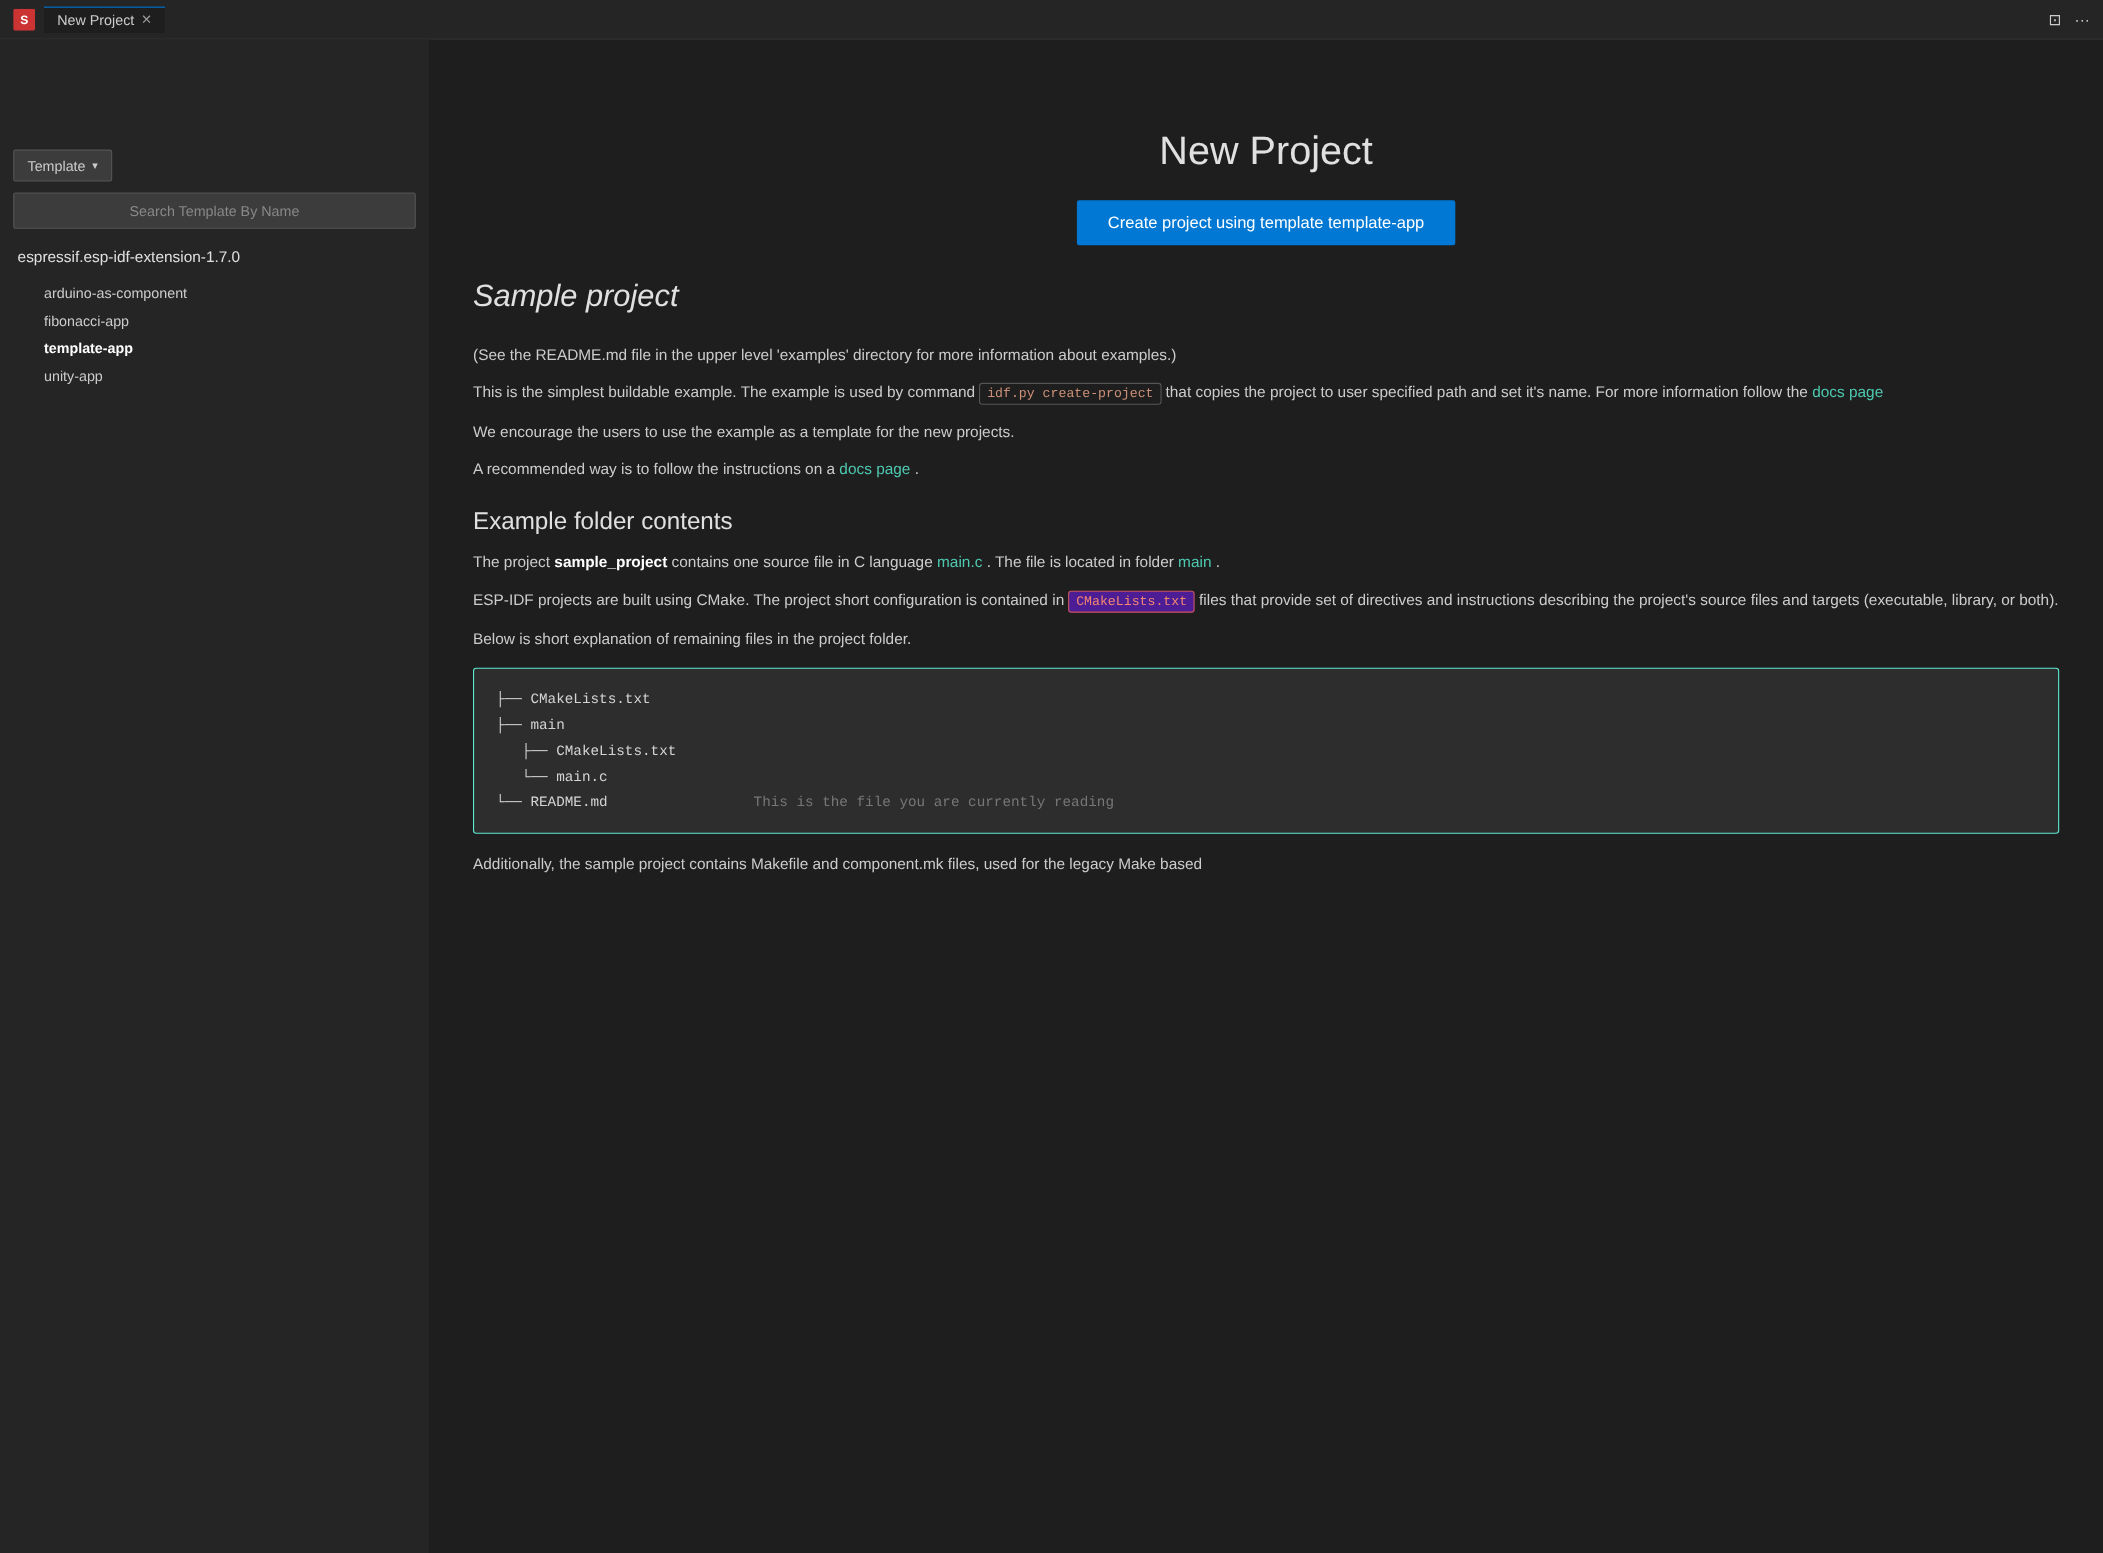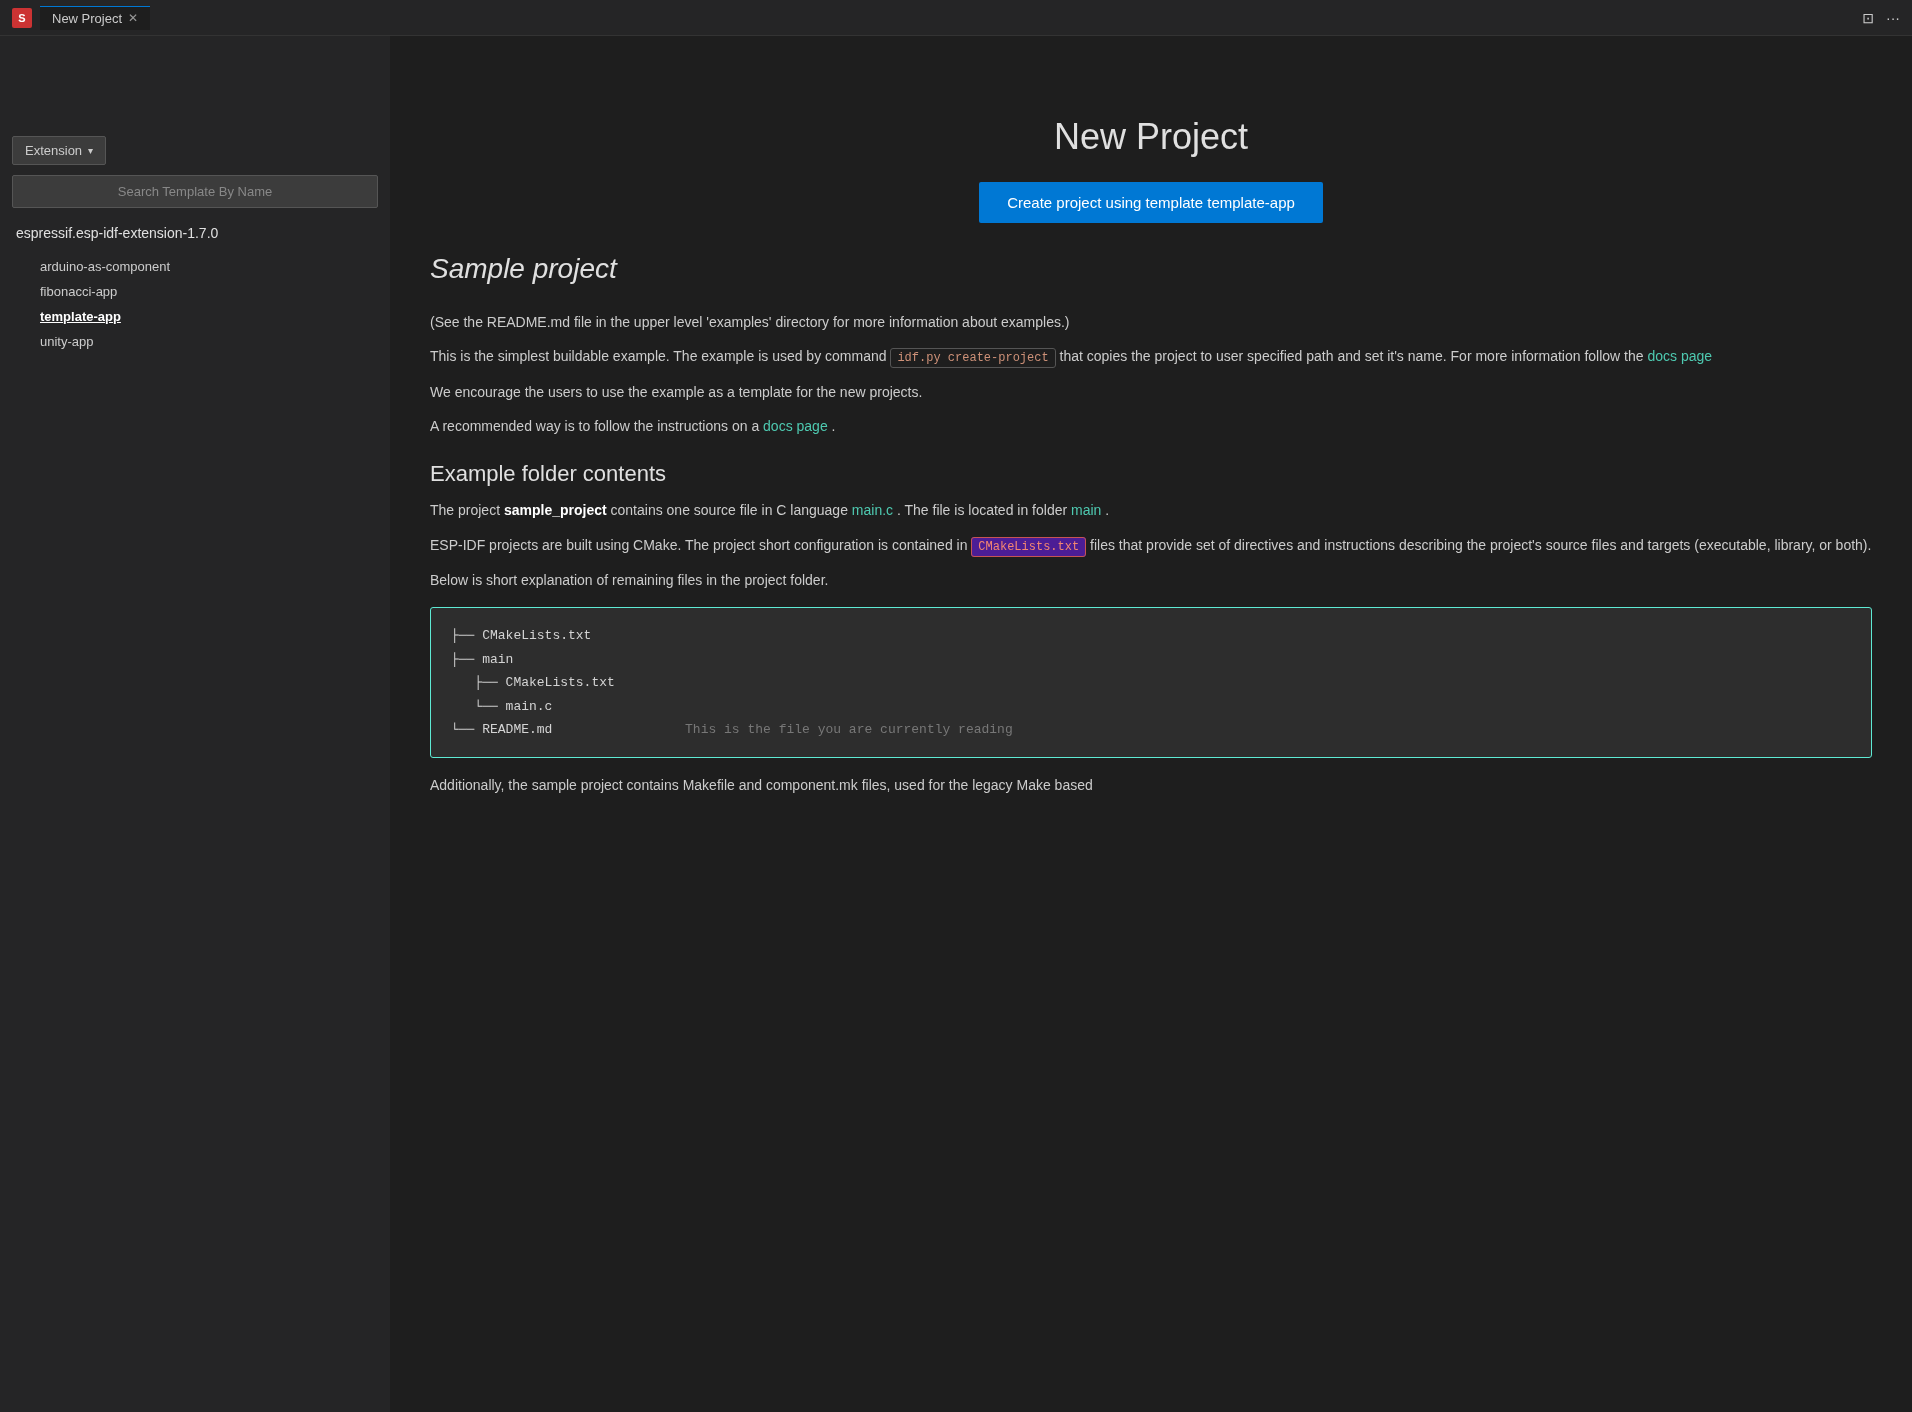--- a/index.html
+++ b/index.html
@@ -117,21 +117,20 @@
     .template-list li {
       padding: 5px 8px;
       font-size: 13px;
       color: #cccccc;
       cursor: pointer;
       border-radius: 2px;
     }
     .template-list li.active {
       font-weight: 700;
       color: #ffffff;
-      text-decoration: underline;
     }
 
     
     .right-panel {
       flex: 1;
       padding: 0 40px 40px 40px;
       overflow-y: auto;
       padding-top: 80px;
     }
 
@@ -225,21 +224,21 @@
   <div class="titlebar-right">
     <span>⊡</span>
     <span>···</span>
   </div>
 </div>
 
 <div class="main-content">
 
   <div class="sidebar">
     <button class="dropdown-btn">
-      <span>Extension</span>
+      <span>Template</span>
       <span class="chevron">▾</span>
     </button>
 
     <input class="search-input" type="text" placeholder="Search Template By Name" style="">
 
     <div class="extension-group-title">espressif.esp-idf-extension-1.7.0</div>
 
     <ul class="template-list">
       <li>arduino-as-component</li>
       <li>fibonacci-app</li>

